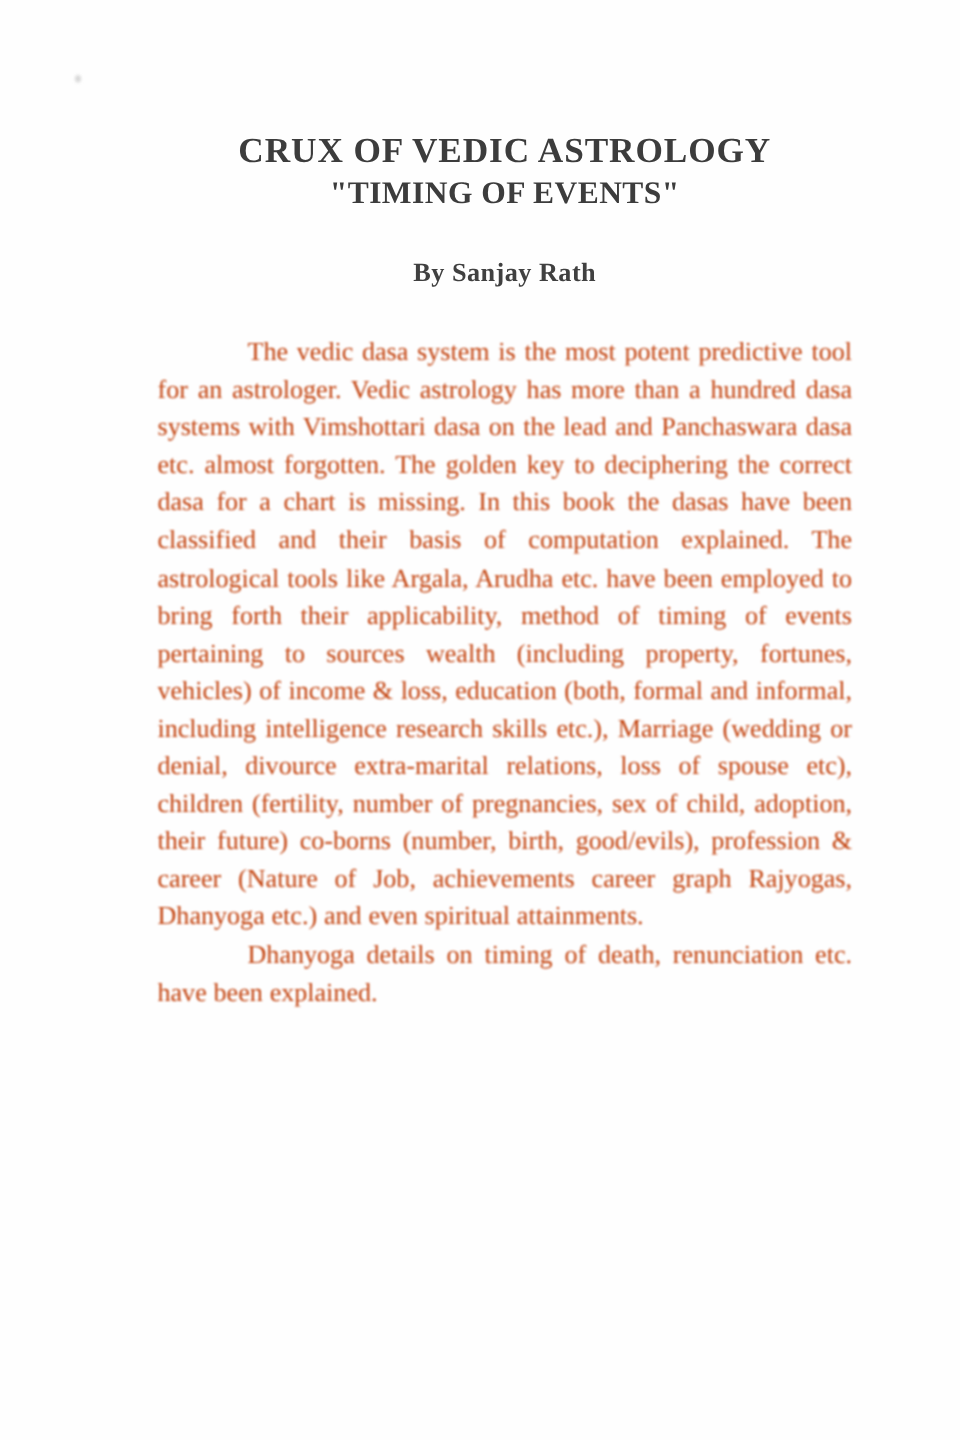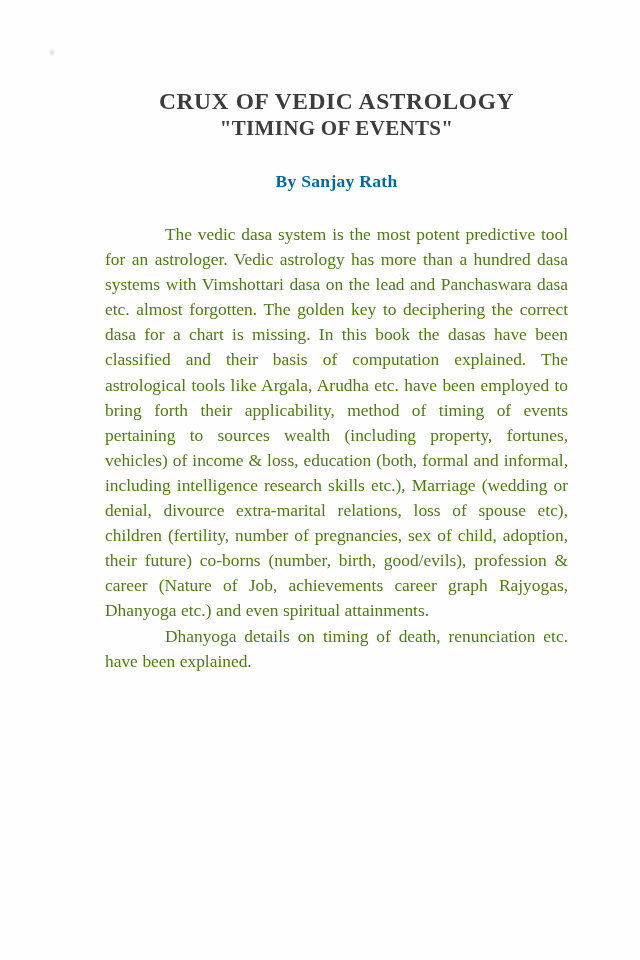--- a/index.html
+++ b/index.html
@@ -59,34 +59,34 @@
     font-size: 21px;
     letter-spacing: 0.3px;
   }
 
   .byline {
     margin-top: 29px;
     text-align: center;
     font-family: "Liberation Serif", "DejaVu Serif", serif;
     font-weight: bold;
     font-size: 17.5px;
-    color: #0369a1;
+    color: #404040;
     letter-spacing: 0.3px;
     filter: blur(0.5px);
   }
 
   .body-block {
     margin-top: 30px;
   }
 
   .para {
     margin: 0;
     font-size: 17.4px;
     line-height: 25.1px;
-    color: #4d7c0f;
+    color: #c2410c;
     text-align: justify;
     text-indent: 60px;
     filter: blur(0.75px);
     word-spacing: 0.2px;
   }
   .para + .para {
     margin-top: 0px;
   }
 </style>
 </head>

